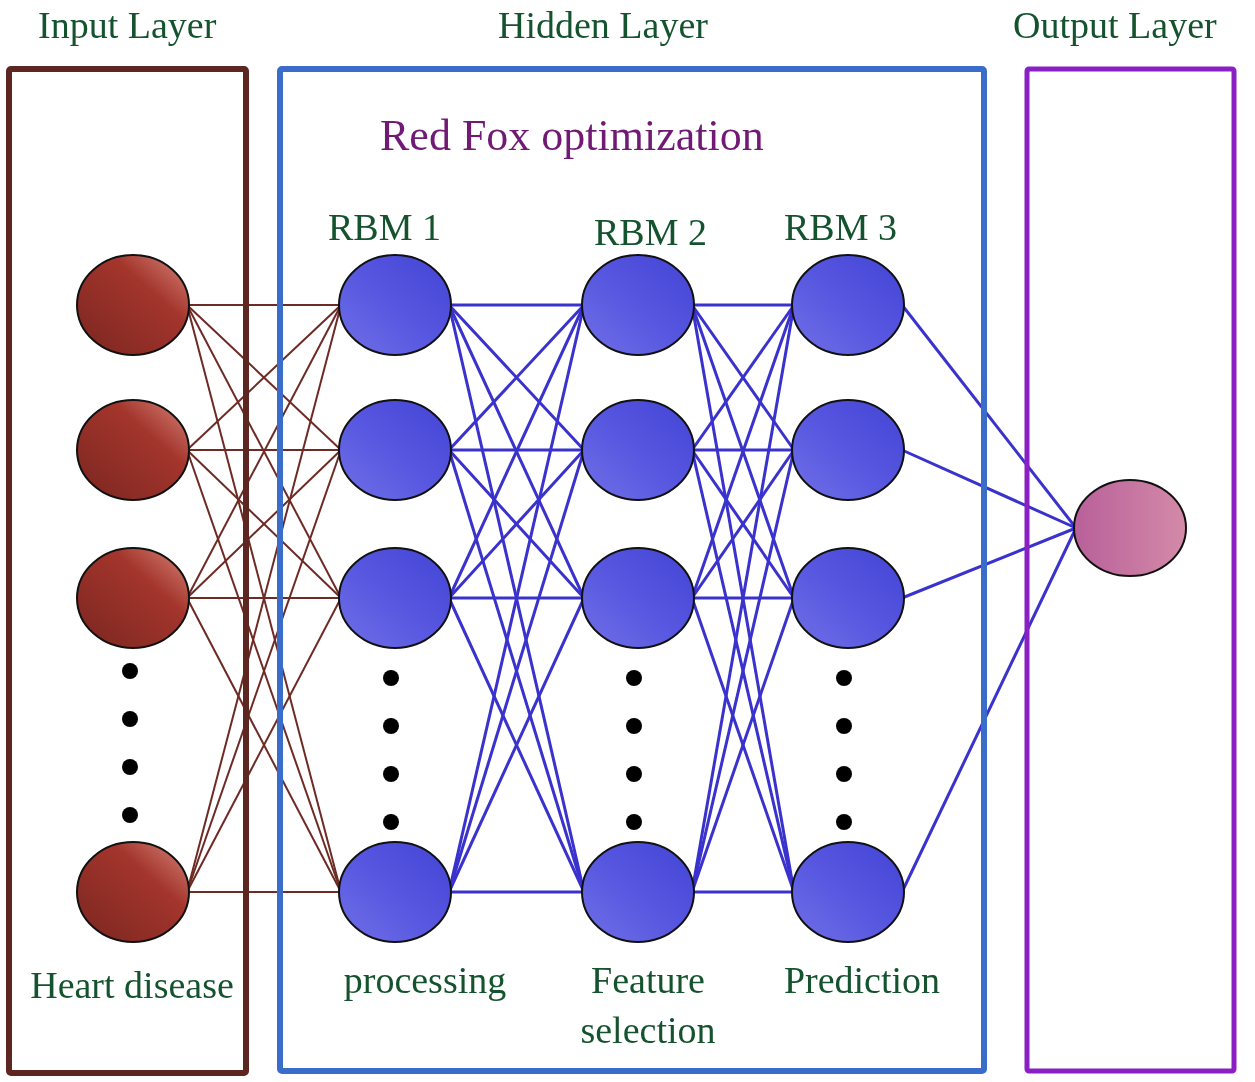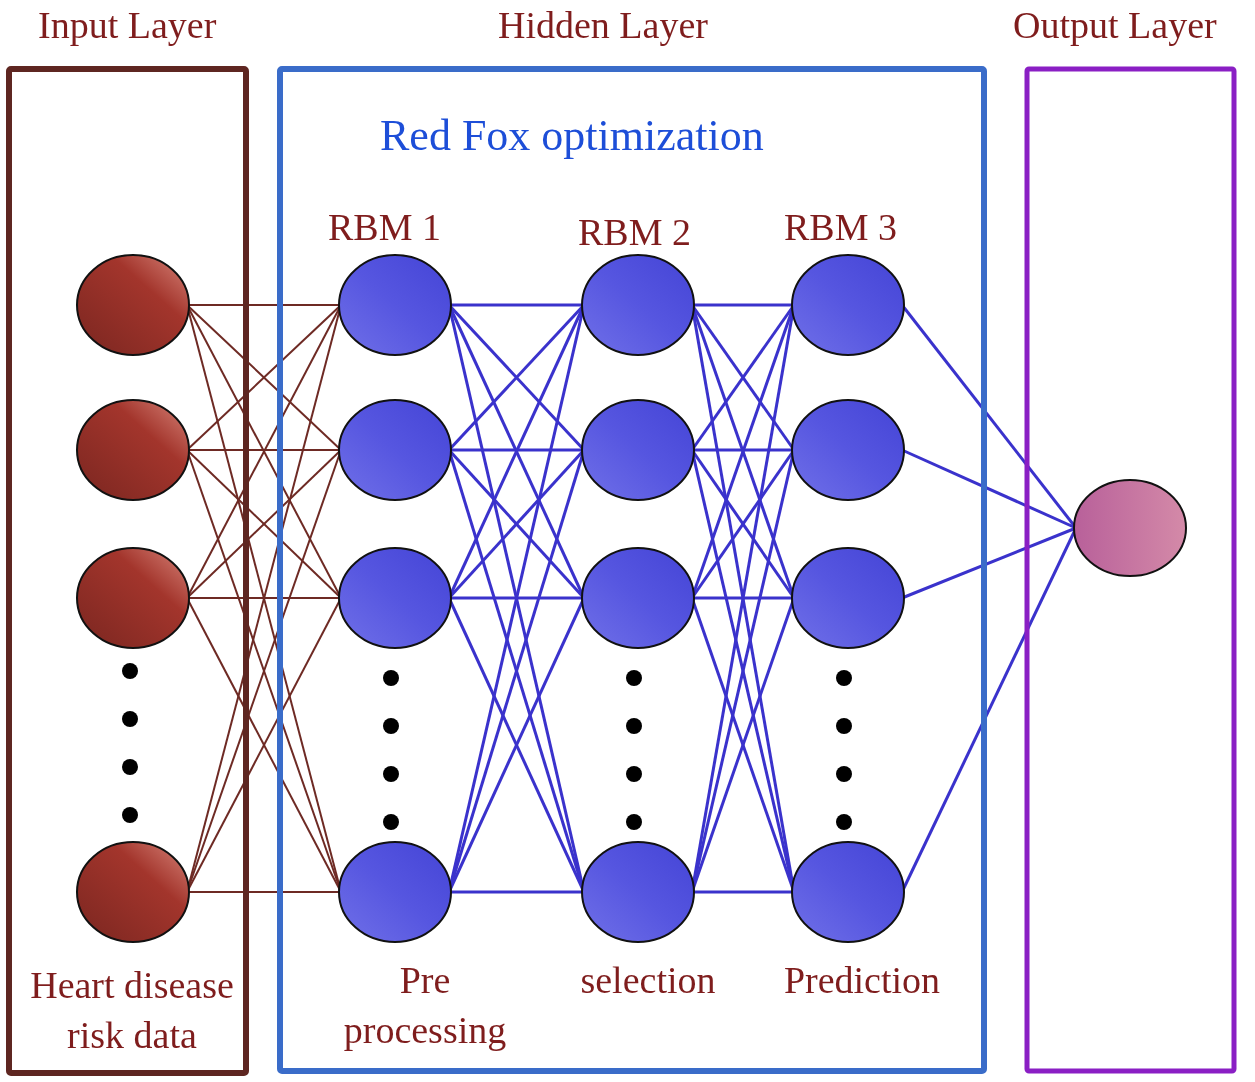--- a/index.html
+++ b/index.html
@@ -1,23 +1,23 @@
 <!DOCTYPE html>
 <html><head>
   <meta charset="utf-8">
   <style>
     html, body { margin: 0; padding: 0; background: #ffffff; }
     body { width: 1255px; height: 1082px; position: relative; overflow: hidden;
            font-family: "Liberation Serif", "DejaVu Serif", serif; }
     #diagram { position: absolute; left: 0; top: 0; }
-    .lbl { position: absolute; color: #7f1d1d; font-size: 38px; line-height: 1; white-space: nowrap; text-align: center; }
+    .lbl { position: absolute; color: #14532d; font-size: 38px; line-height: 1; white-space: nowrap; text-align: center; }
     .layer-title { top: 6px; }
     .sub { font-size: 38px; line-height: 50px; }
     .rbm { font-size: 38px; }
-    .opt { color: #1d4ed8; font-size: 44px; }
+    .opt { color: #701a75; font-size: 44px; }
   </style>
 </head>
 <body>
 
 <svg id="diagram" width="1255" height="1082" xmlns="http://www.w3.org/2000/svg">
   <defs>
     <linearGradient id="gIn" x1="1" y1="0" x2="0" y2="1">
       <stop offset="0" stop-color="#d9877c"></stop>
       <stop offset="0.35" stop-color="#a3352c"></stop>
       <stop offset="1" stop-color="#7a2620"></stop>
@@ -126,31 +126,30 @@
     </g>
 </svg>
 
 <div class="lbl layer-title" style="left:38px;">Input Layer</div>
 <div class="lbl layer-title" style="left:498px;text-align:center;">Hidden Layer</div>
 <div class="lbl layer-title" style="left:1013px;">Output Layer</div>
 
 <div class="lbl opt" style="left:380px; top:114px;">Red Fox optimization</div>
 
 <div class="lbl rbm" style="left:328px; top:208px;">RBM 1</div>
-<div class="lbl rbm" style="left:578px; top:213px;">RBM 2</div>
+<div class="lbl rbm" style="left:594px; top:213px;">RBM 2</div>
 <div class="lbl rbm" style="left:784px; top:208px;">RBM 3</div>
 
 <div class="lbl sub" style="left:14px; top:960px; width:236px;">
   <div>Heart disease</div>
-  <div>risk data</div>
 </div>
 <div class="lbl sub" style="left:320px; top:955px; width:210px;">
-  <div>Pre</div>
   <div>processing</div>
 </div>
 <div class="lbl sub" style="left:548px; top:955px; width:200px;">
+  <div>Feature</div>
   <div>selection</div>
 </div>
 <div class="lbl sub" style="left:762px; top:955px; width:200px;">
   <div>Prediction</div>
 </div>
 <div class="lbl sub" style="left:1030px; top:947px; width:200px;">
 </div>
 
 </body></html>

